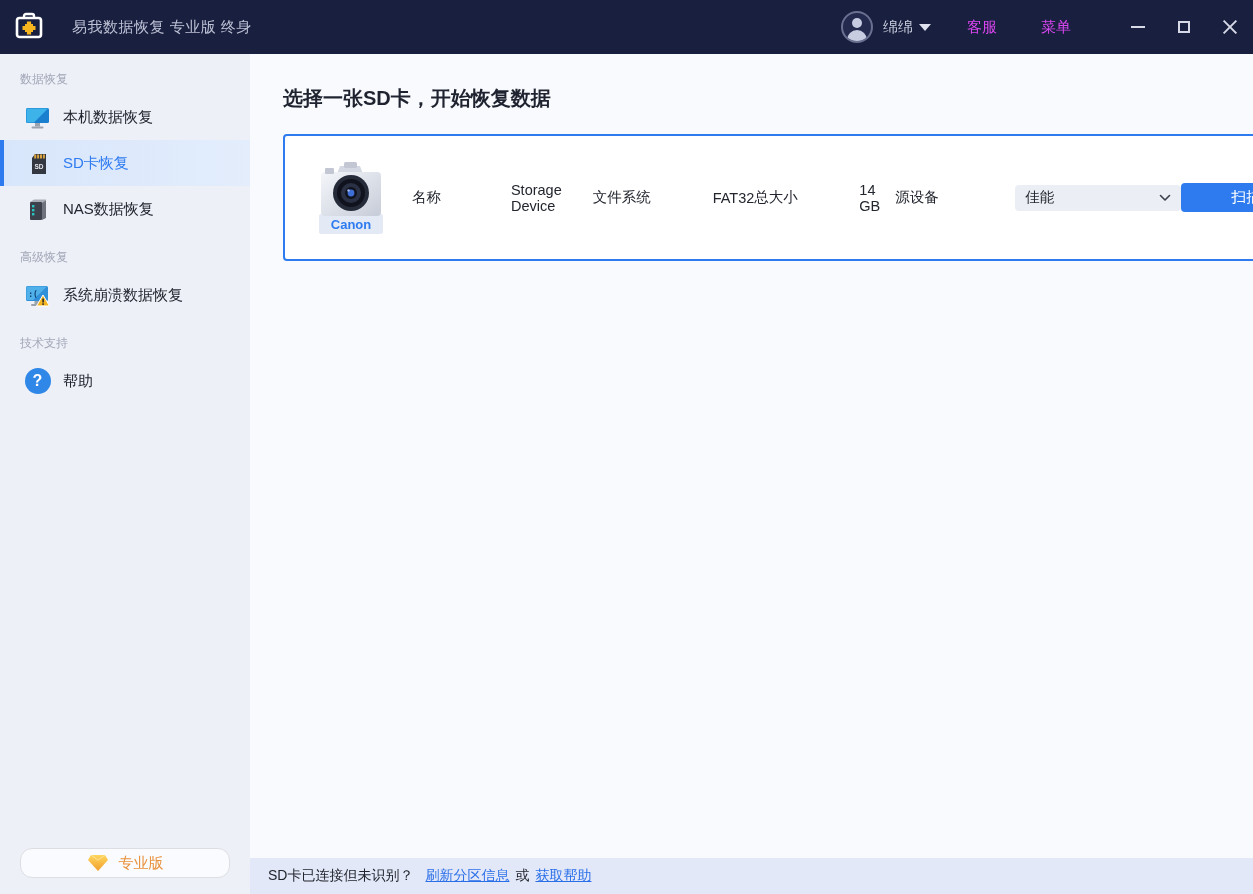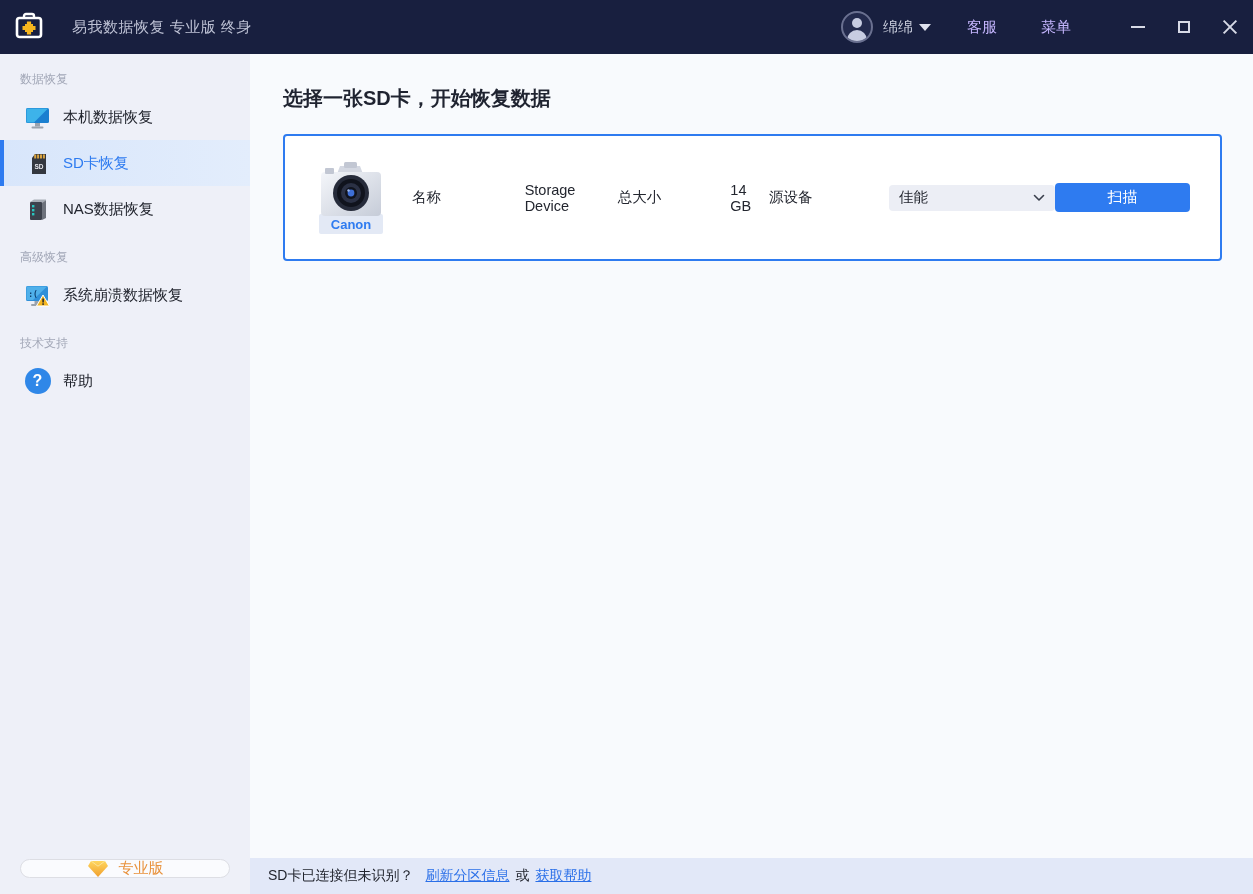--- a/index.html
+++ b/index.html
@@ -10,42 +10,42 @@
   
   .titlebar { display:flex; align-items:center; height:54px; background:#181f3f; padding:0 0 0 14px; }
   .logo { width:30px; height:30px; margin-right:28px; }
   .app-title { color:#bdc1d4; font-size:15px; letter-spacing:.5px; }
   .tb-right { margin-left:auto; display:flex; align-items:center; }
   .avatar { width:32px; height:32px; border-radius:50%; border:2px solid #6a7090; background:#232a4d; position:relative; overflow:hidden; margin-right:10px; }
   .avatar .head { position:absolute; top:5px; left:9px; width:10px; height:10px; border-radius:50%; background:#c7cce1; }
   .avatar .bodyshape { position:absolute; top:17px; left:4px; width:20px; height:14px; border-radius:10px 10px 0 0; background:#c7cce1; }
   .user-name { color:#c8ccdb; font-size:15px; margin-right:6px; cursor:pointer; }
   .caret-down { width:0; height:0; border-left:6px solid transparent; border-right:6px solid transparent; border-top:7px solid #dfe2ee; margin-right:36px; cursor:pointer; }
-  .tb-link { color:#c4b5fd; font-size:15px; margin-right:44px; cursor:pointer; }
+  .tb-link { color:#d946ef; font-size:15px; margin-right:44px; cursor:pointer; }
   .win-btn { width:46px; height:54px; display:flex; align-items:center; justify-content:center; cursor:pointer; }
   .glyph-min { width:14px; height:2px; background:#d7dae6; }
   .glyph-max { width:12px; height:12px; border:2px solid #d7dae6; }
   .glyph-close { position:relative; width:16px; height:16px; }
   .glyph-close:before,.glyph-close:after { content:""; position:absolute; left:-1px; top:7px; width:18px; height:2px; background:#d7dae6; }
   .glyph-close:before { transform:rotate(45deg); }
   .glyph-close:after { transform:rotate(-45deg); }
 
   
   .app-body { display:flex; height:840px; }
 
   
   .sidebar { position:relative; width:250px; background:#eef0f8; flex-shrink:0; }
   .section-label { color:#a2a7b7; font-size:12px; margin:17px 0 6px 20px; }
   .nav-item { display:flex; align-items:center; height:46px; padding-left:20px; border-left:4px solid transparent; cursor:pointer; }
   .nav-item .icon-box { width:27px; height:27px; margin-right:12px; flex-shrink:0; display:flex; align-items:center; justify-content:center; }
   .nav-item .nav-label { font-size:15px; color:#23262f; }
   .nav-item.active { background:linear-gradient(90deg,#d8e6fb,#e3edfc); border-left-color:#2e7bf0; }
   .nav-item.active .nav-label { color:#2e7bf0; }
   .help-circle { width:26px; height:26px; border-radius:50%; background:#2f87e8; color:#fff; font-size:16px; font-weight:bold; display:flex; align-items:center; justify-content:center; }
-  .upgrade-btn { position:absolute; left:20px; right:20px; bottom:16px; height:19px; border:1px solid #dddee4; border-radius:12px; background:#fafbfe; display:flex; align-items:center; justify-content:center; cursor:pointer; }
+  .upgrade-btn { position:absolute; left:20px; right:20px; bottom:16px; height:30px; border:1px solid #dddee4; border-radius:12px; background:#fafbfe; display:flex; align-items:center; justify-content:center; cursor:pointer; }
   .upgrade-btn .gem { margin-right:10px; }
   .upgrade-btn .upgrade-label { color:#e8923d; font-size:15px; }
 
   
   .main { flex:1; display:flex; flex-direction:column; background:#f8fafd; }
   .page-heading { margin:31px 0 0 33px; font-size:20px; font-weight:600; color:#1f2330; }
   .device-card { margin:22px 31px 0 33px; height:127px; background:#ffffff; border:2px solid #2e7bf0; border-radius:4px; display:flex; align-items:center; padding:0 30px 0 33px; }
   .camera-block { width:66px; margin-right:28px; flex-shrink:0; }
   .info-table { display:flex; flex-direction:row; }
   .info-row { display:flex; align-items:center; height:27px; }
@@ -213,20 +213,24 @@
             <circle cx="30.5" cy="34.5" r="1.2" fill="#9fb9ee"></circle>
           </svg>
         </div>
 
         <div class="info-table">
           <div class="info-row">
             <span class="info-label">名称</span>
             <span class="info-value">Storage Device</span>
           </div>
           <div class="info-row">
+            <span class="info-label">文件系统</span>
+            <span class="info-value">FAT32</span>
+          </div>
+          <div class="info-row">
             <span class="info-label">总大小</span>
             <span class="info-value">14 GB</span>
           </div>
           <div class="info-row">
             <span class="info-label">源设备</span>
             <div class="source-select">
               <span class="sel-text">佳能</span>
               <svg width="12" height="8" viewBox="0 0 12 8">
                 <path d="M1.5 1.5 L6 6 L10.5 1.5" fill="none" stroke="#3a3f4c" stroke-width="1.6" stroke-linecap="round" stroke-linejoin="round"></path>
               </svg>

